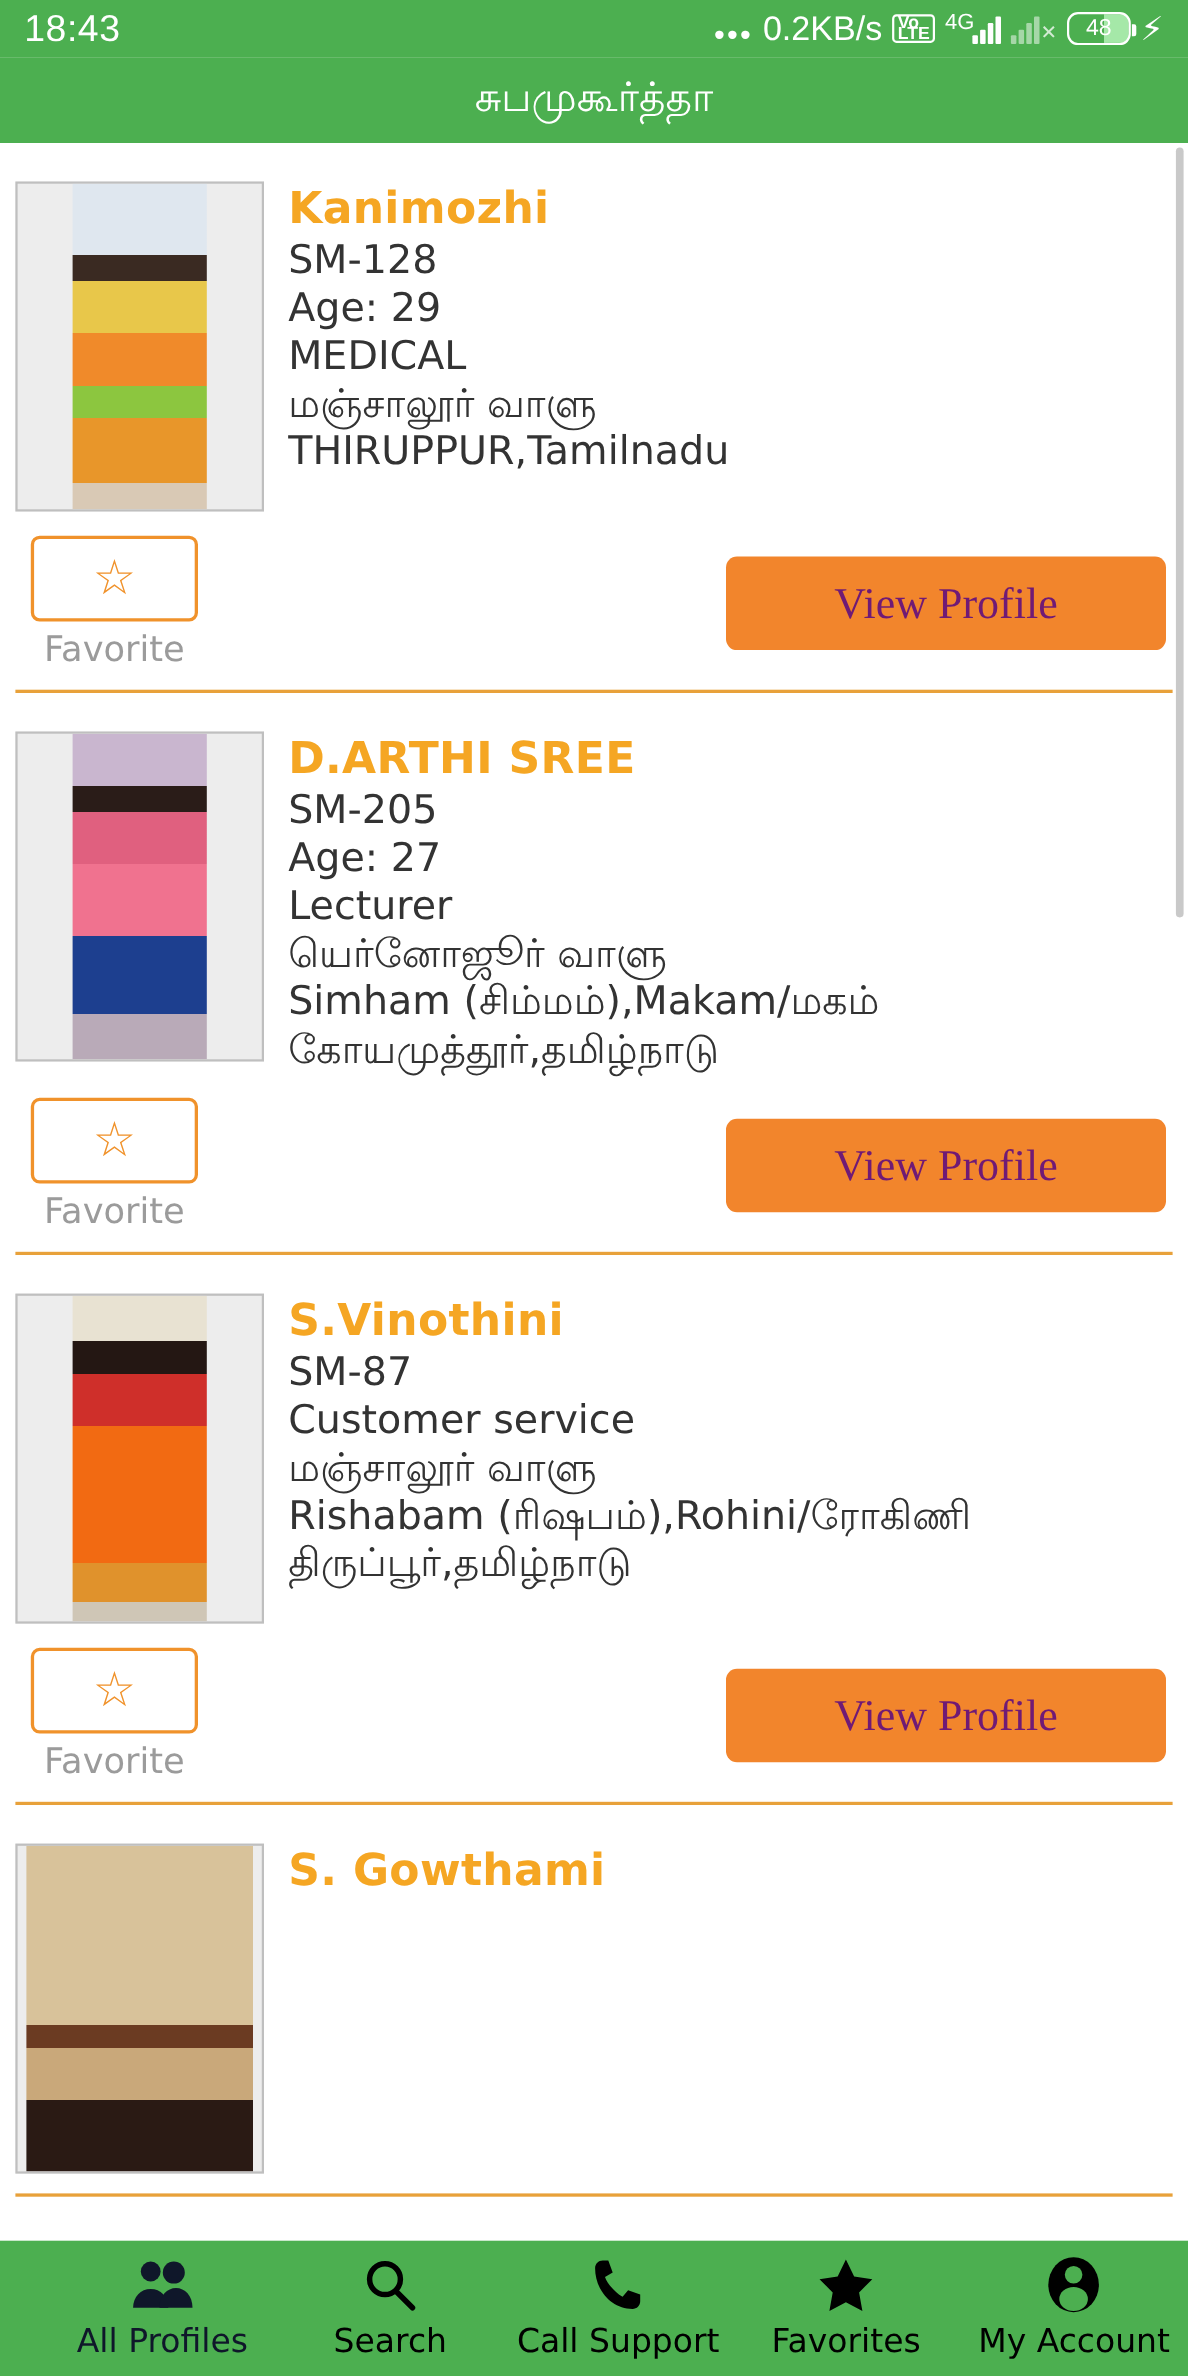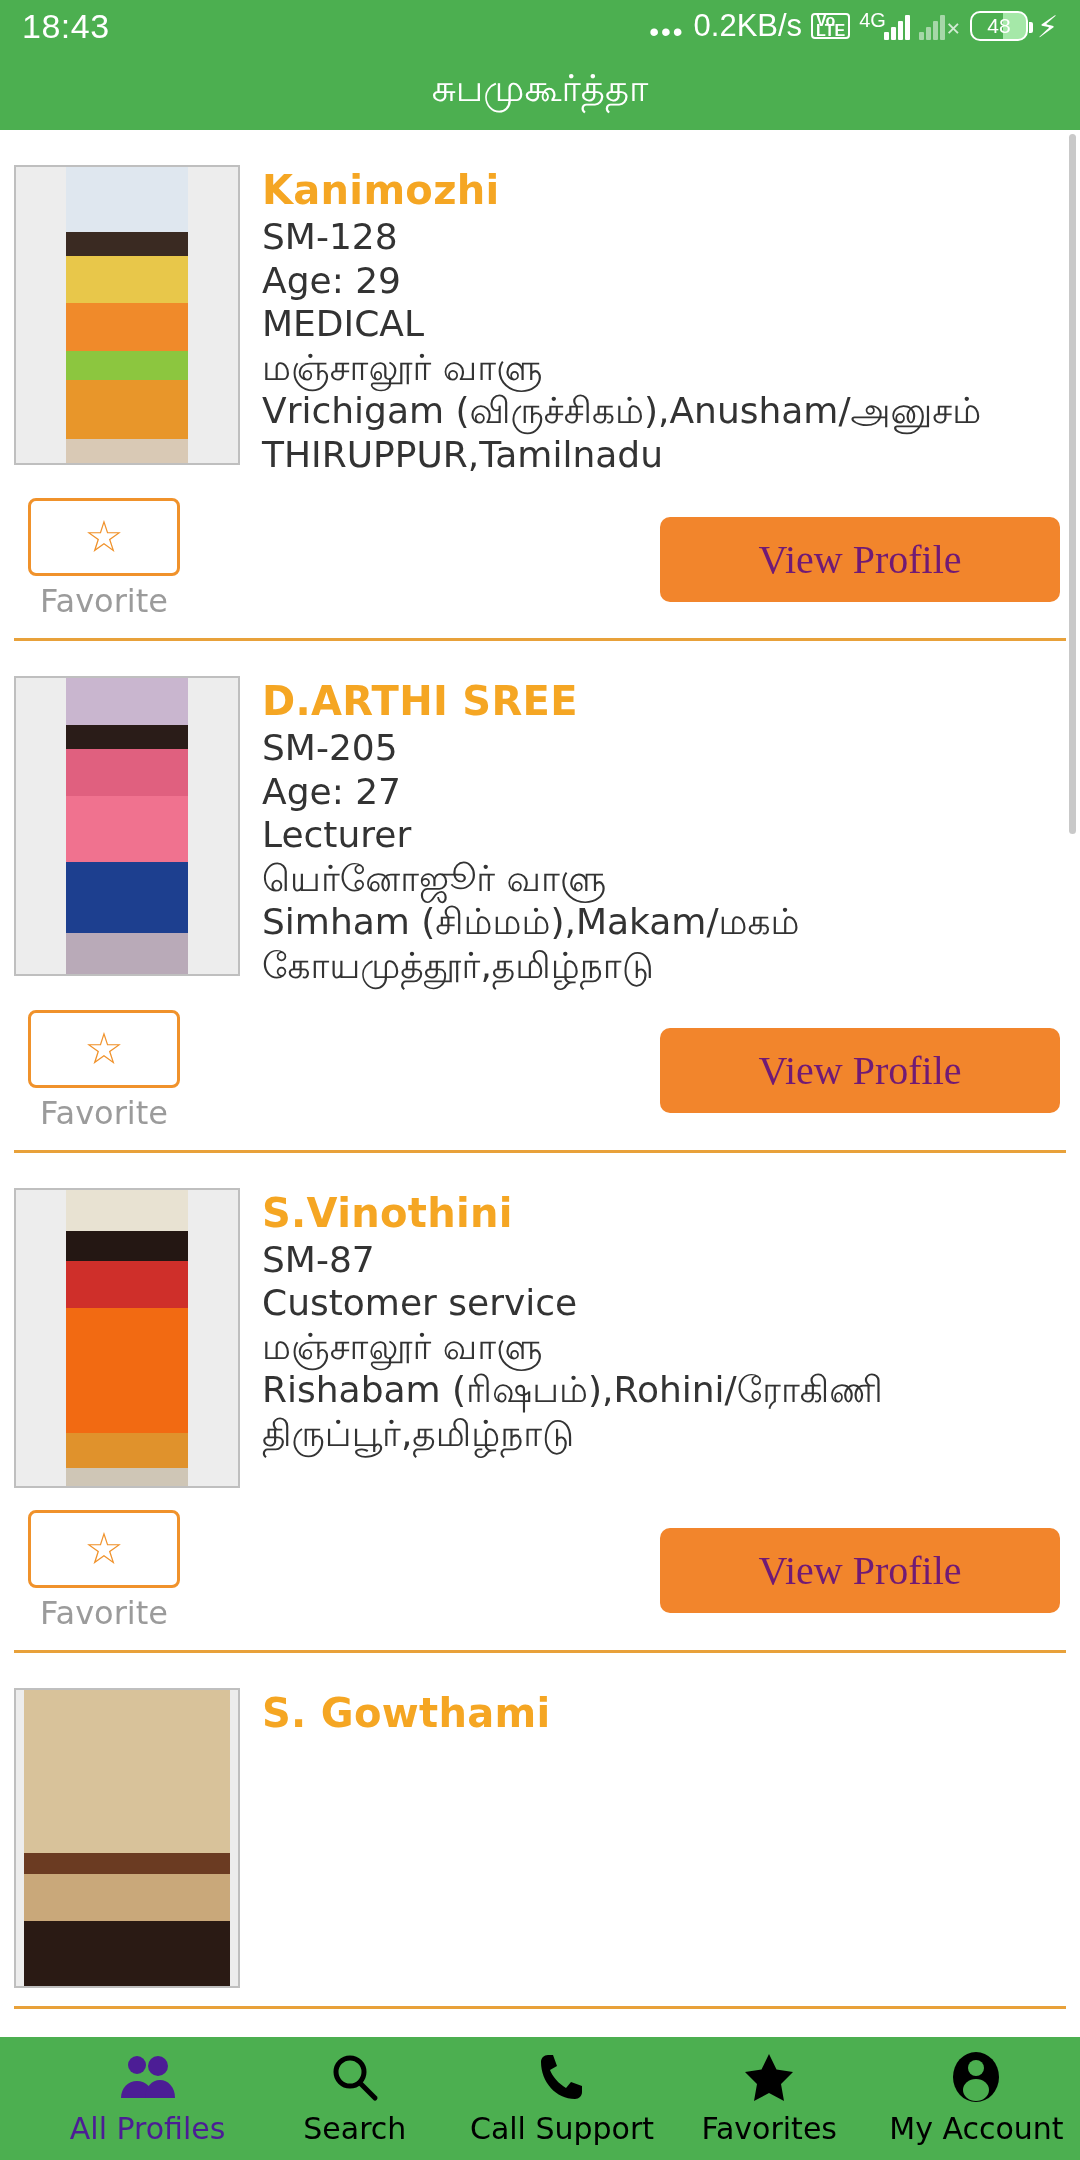--- a/index.html
+++ b/index.html
@@ -107,21 +107,21 @@
 
   
   .bottomnav {
     position: absolute; left: 0; right: 0; bottom: 0; height: 123px;
     background: #4CAF50; display: flex; align-items: center;
   }
   .nav-item {
     flex: 1; display: flex; flex-direction: column; align-items: center;
     justify-content: center; gap: 8px; cursor: pointer; color: #000000;
   }
-  .nav-item.active { color: #4c1d95; padding-left: 44px; }
+  .nav-item.active { color: #0f172a; padding-left: 44px; }
   .nav-icon { height: 52px; display: flex; align-items: center; justify-content: center; }
   .nav-icon svg { display: block; }
   .nav-label { font-size: 30px; font-family: "DejaVu Sans", sans-serif; }
 </style>
 </head>
 <body>
 
 <div class="phone">
 
   <div class="statusbar">
@@ -169,21 +169,20 @@
       <div class="card-top">
         <div class="photo-frame">
           <div class="photo-inner" style="background:linear-gradient(#dfe7ef 0%,#dfe7ef 22%,#3a2a22 22%,#3a2a22 30%,#e8c74a 30%,#e8c74a 46%,#f08a2a 46%,#f08a2a 62%,#8cc63f 62%,#8cc63f 72%,#e8962a 72%,#e8962a 92%,#d9c9b5 92%)"></div>
         </div>
         <div class="info">
           <div class="name">Kanimozhi</div>
           <div class="line">SM-128</div>
           <div class="line">Age: 29</div>
           <div class="line">MEDICAL</div>
           <div class="line">மஞ்சாலூர் வாளு</div>
-          <div class="line wrap">Vrichigam (விருச்சிகம்),Anusham/அனுசம்</div>
           <div class="line">THIRUPPUR,Tamilnadu</div>
         </div>
       </div>
       <div class="card-bottom">
         <div class="fav">
           <div class="fav-box">
               <span class="fav-star">☆</span>
             </div>
           <div class="fav-label">Favorite</div>
         </div>

